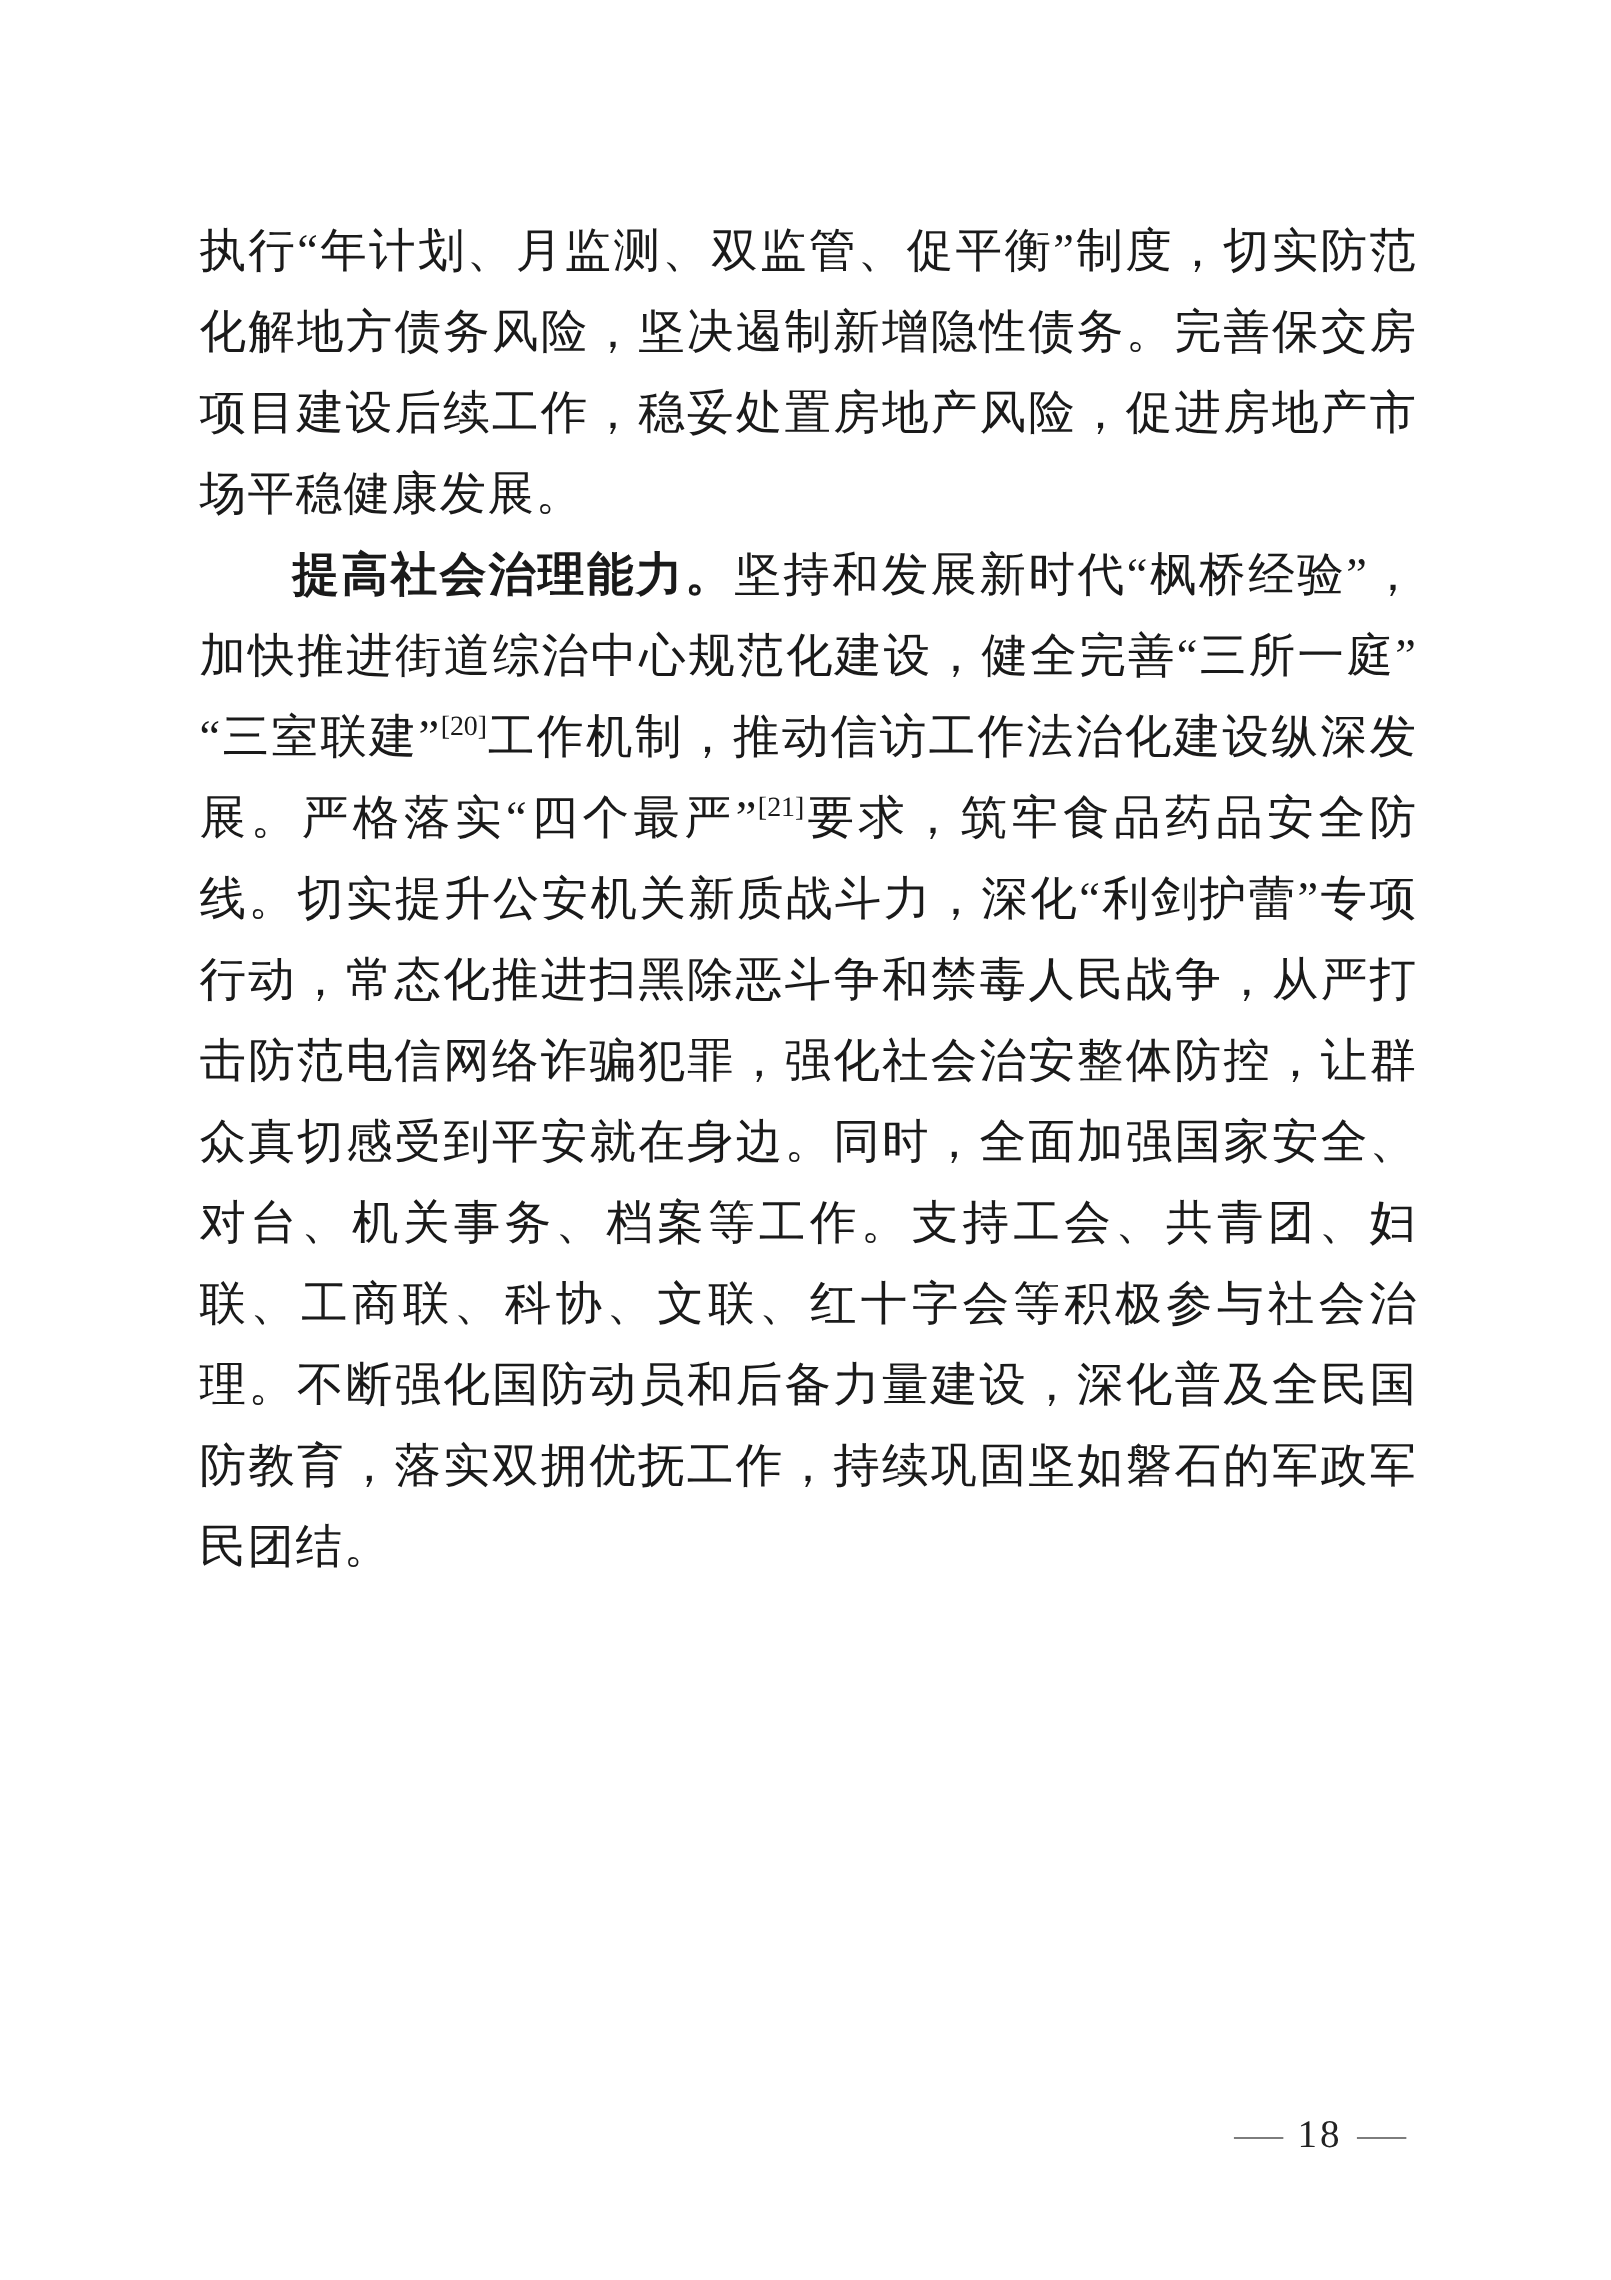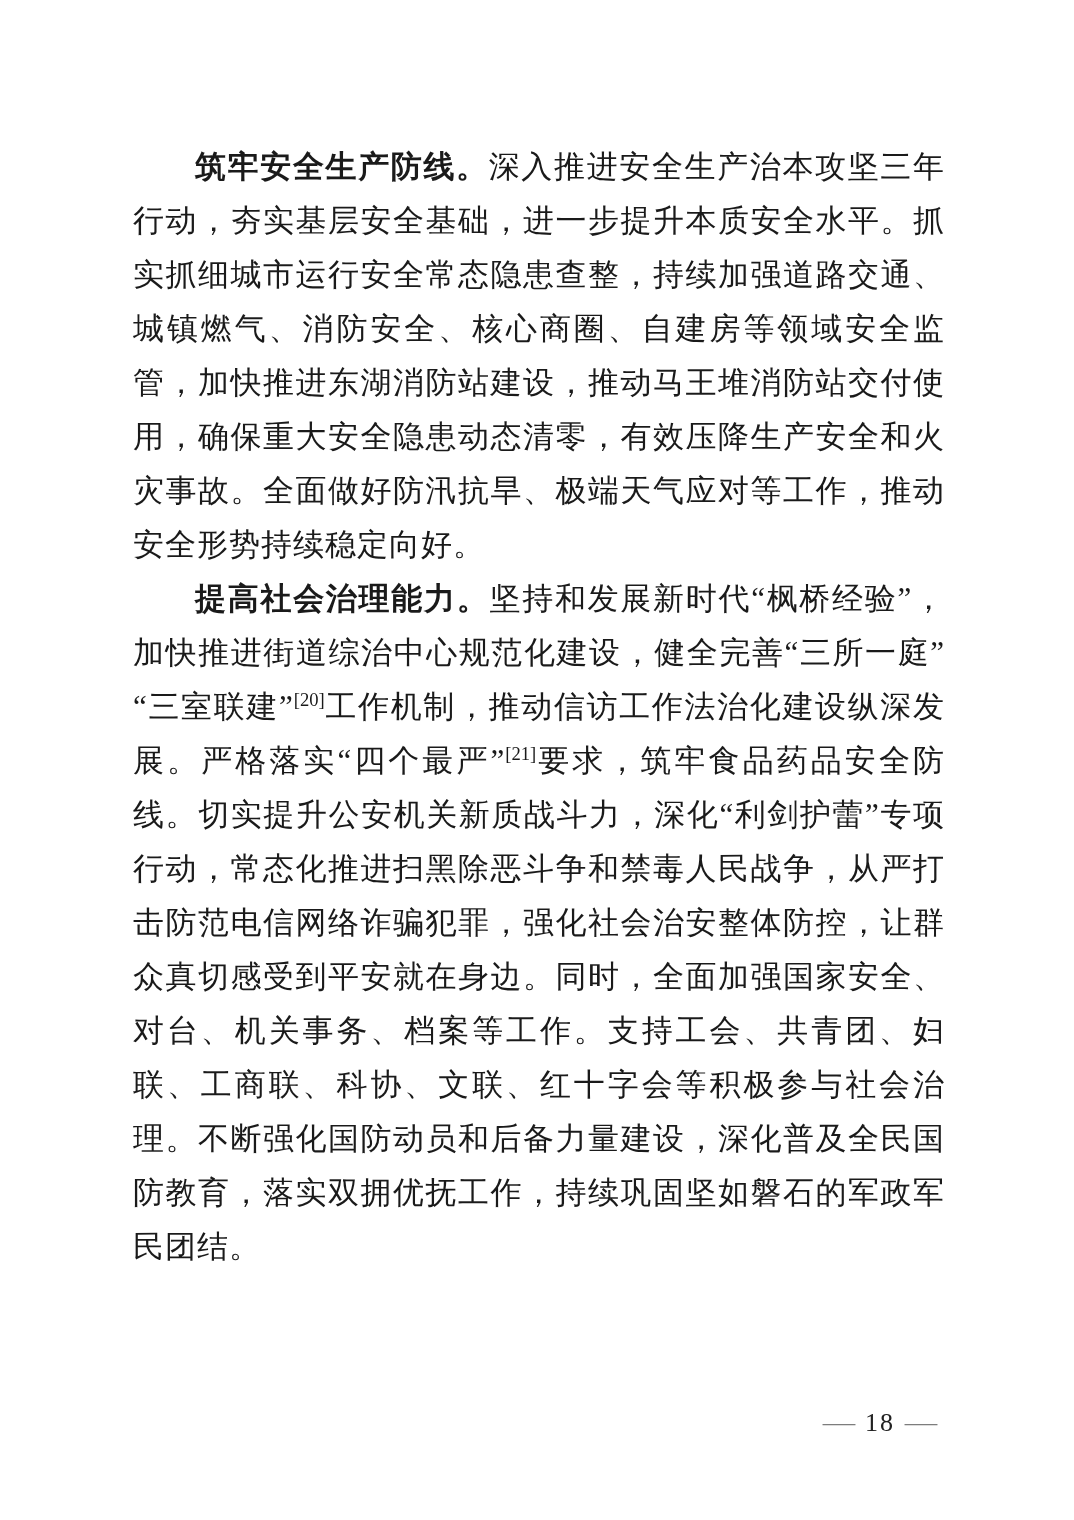--- a/index.html
+++ b/index.html
@@ -63,22 +63,22 @@
     color: #222222;
     letter-spacing: 2px;
   }
 </style>
 </head>
 <body>
 
 <div class="page">
   <main class="body-text">
 
+    <p class="para continued"><span class="seg">执行“年计划、月监测、双监管、促平衡”制度，切实防范化解地方债务风险，坚决遏制新增隐性债务。完善保交房项目建设后续工作，稳妥处置房地产风险，促进房地产市场平稳健康发展。</span></p>
 
-    <p class="para"><span class="lead">筑牢安全生产防线。</span><span class="seg">深入推进安全生产治本攻坚三年行动，夯实基层安全基础，进一步提升本质安全水平。抓实抓细城市运行安全常态隐患查整，持续加强道路交通、城镇燃气、消防安全、核心商圈、自建房等领域安全监管，加快推进东湖消防站建设，推动马王堆消防站交付使用，确保重大安全隐患动态清零，有效压降生产安全和火灾事故。全面做好防汛抗旱、极端天气应对等工作，推动安全形势持续稳定向好。</span></p>
 
     <p class="para"><span class="lead">提高社会治理能力。</span><span class="seg">坚持和发展新时代“枫桥经验”，加快推进街道综治中心规范化建设，健全完善“三所一庭”“三室联建”</span><sup class="ref">[20]</sup><span class="seg">工作机制，推动信访工作法治化建设纵深发展。严格落实“四个最严”</span><sup class="ref">[21]</sup><span class="seg">要求，筑牢食品药品安全防线。切实提升公安机关新质战斗力，深化“利剑护蕾”专项行动，常态化推进扫黑除恶斗争和禁毒人民战争，从严打击防范电信网络诈骗犯罪，强化社会治安整体防控，让群众真切感受到平安就在身边。同时，全面加强国家安全、对台、机关事务、档案等工作。支持工会、共青团、妇联、工商联、科协、文联、红十字会等积极参与社会治理。不断强化国防动员和后备力量建设，深化普及全民国防教育，落实双拥优抚工作，持续巩固坚如磐石的军政军民团结。</span></p>
 
   </main>
 
   <footer class="page-footer">
     <span class="dash">—</span>
     <span class="pagenum">18</span>
     <span class="dash">—</span>
   </footer>

